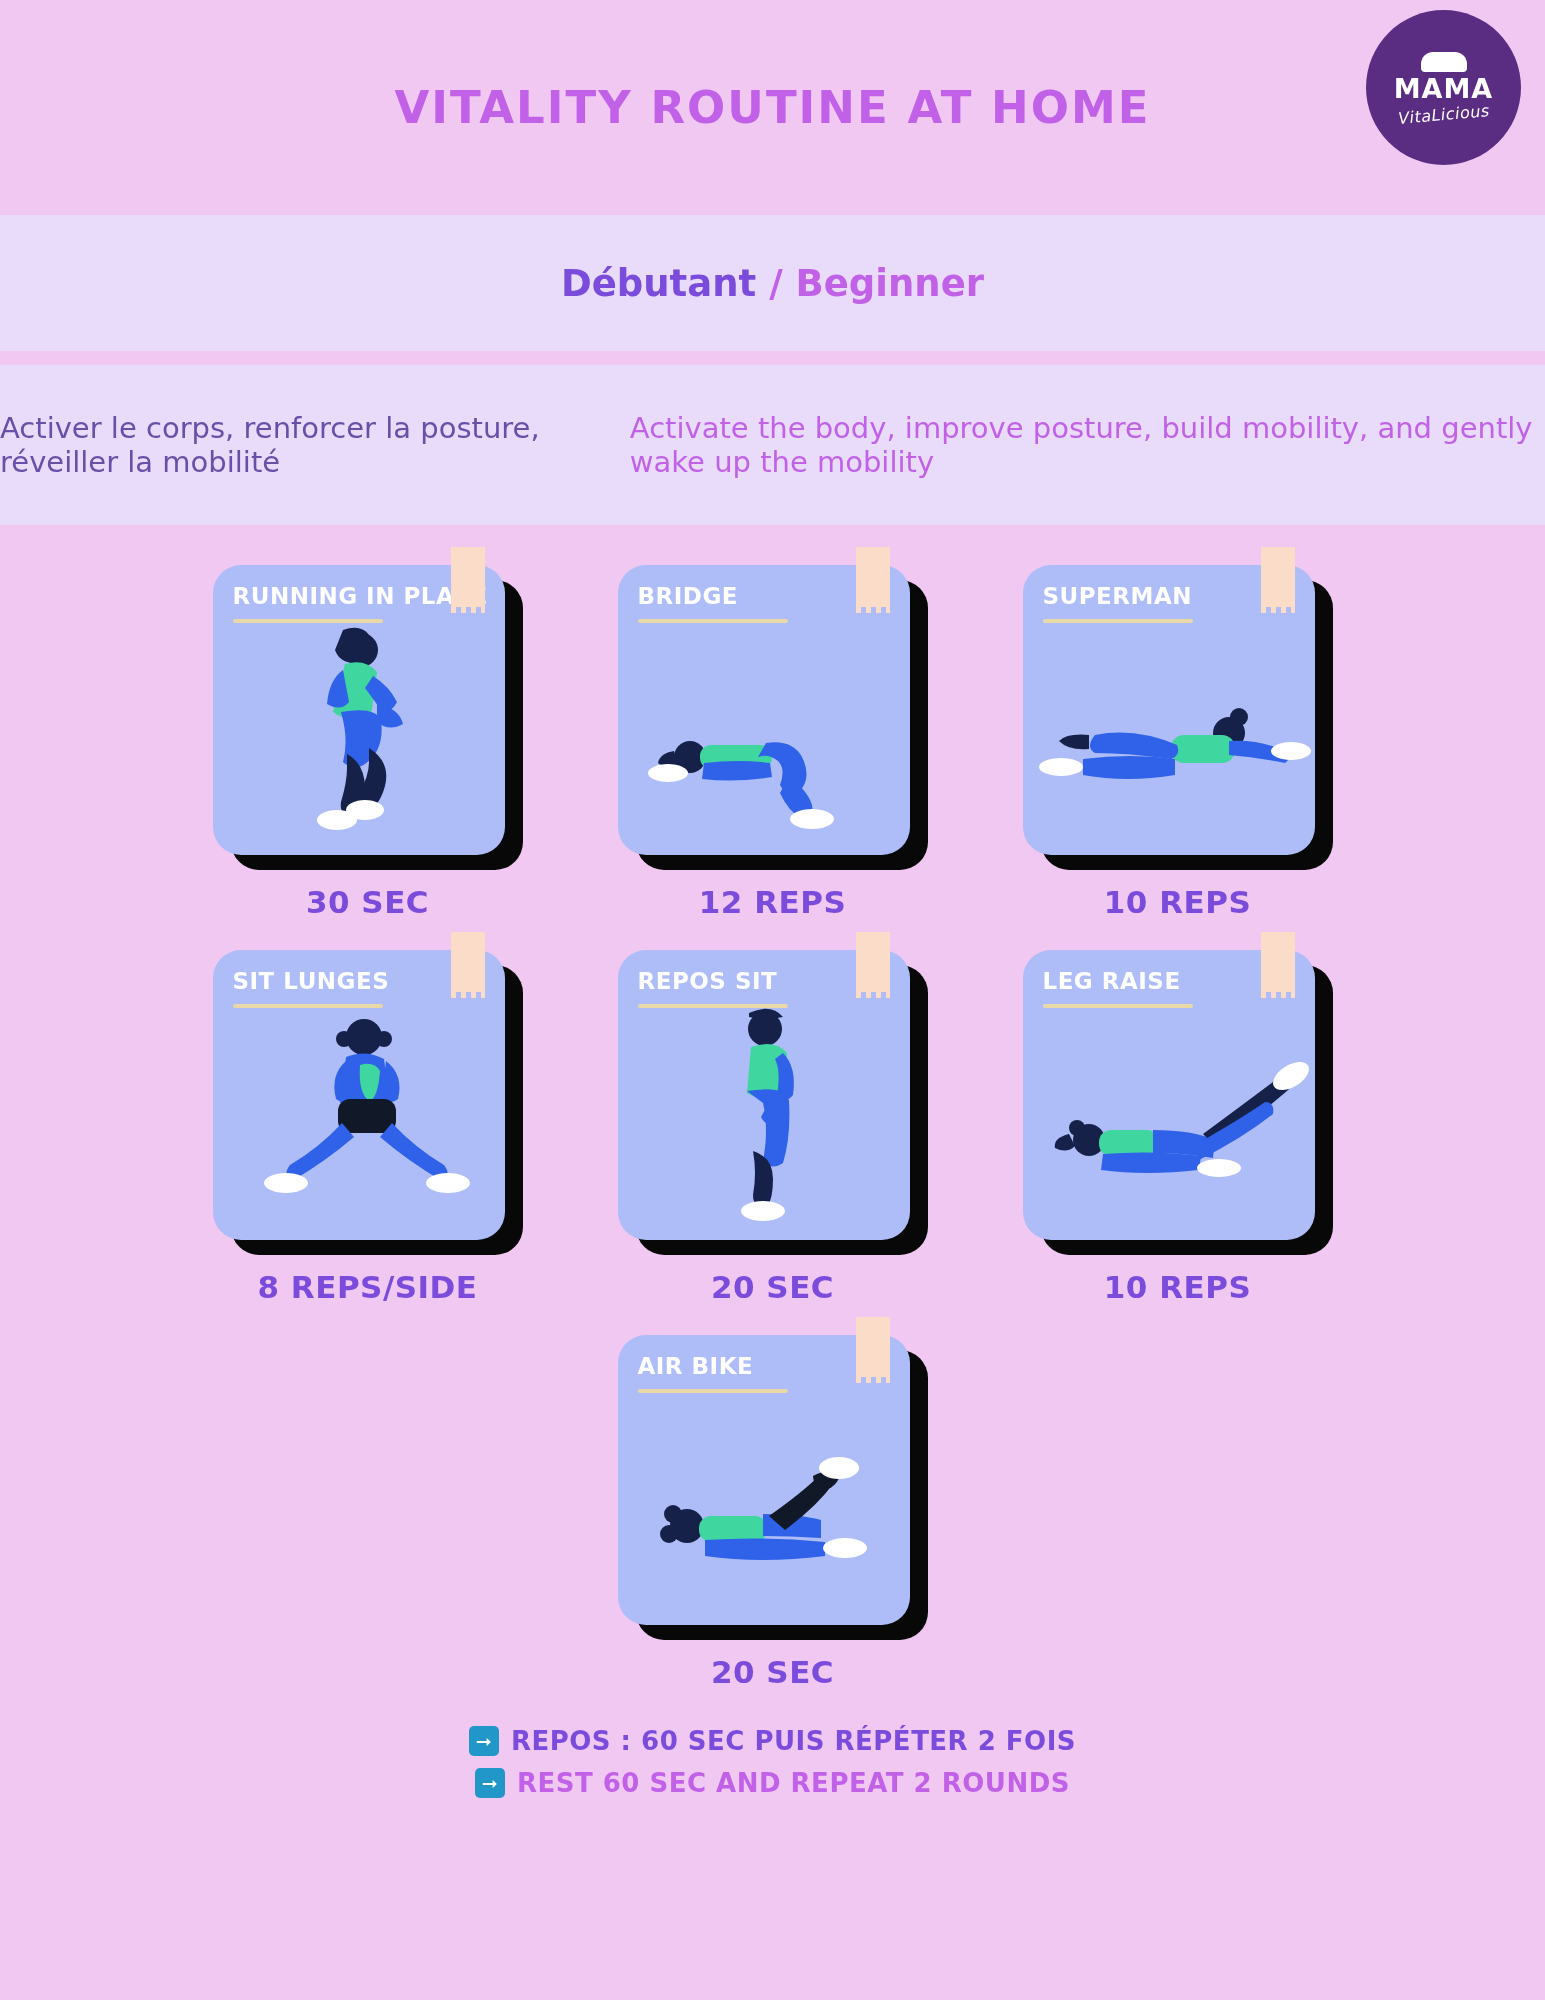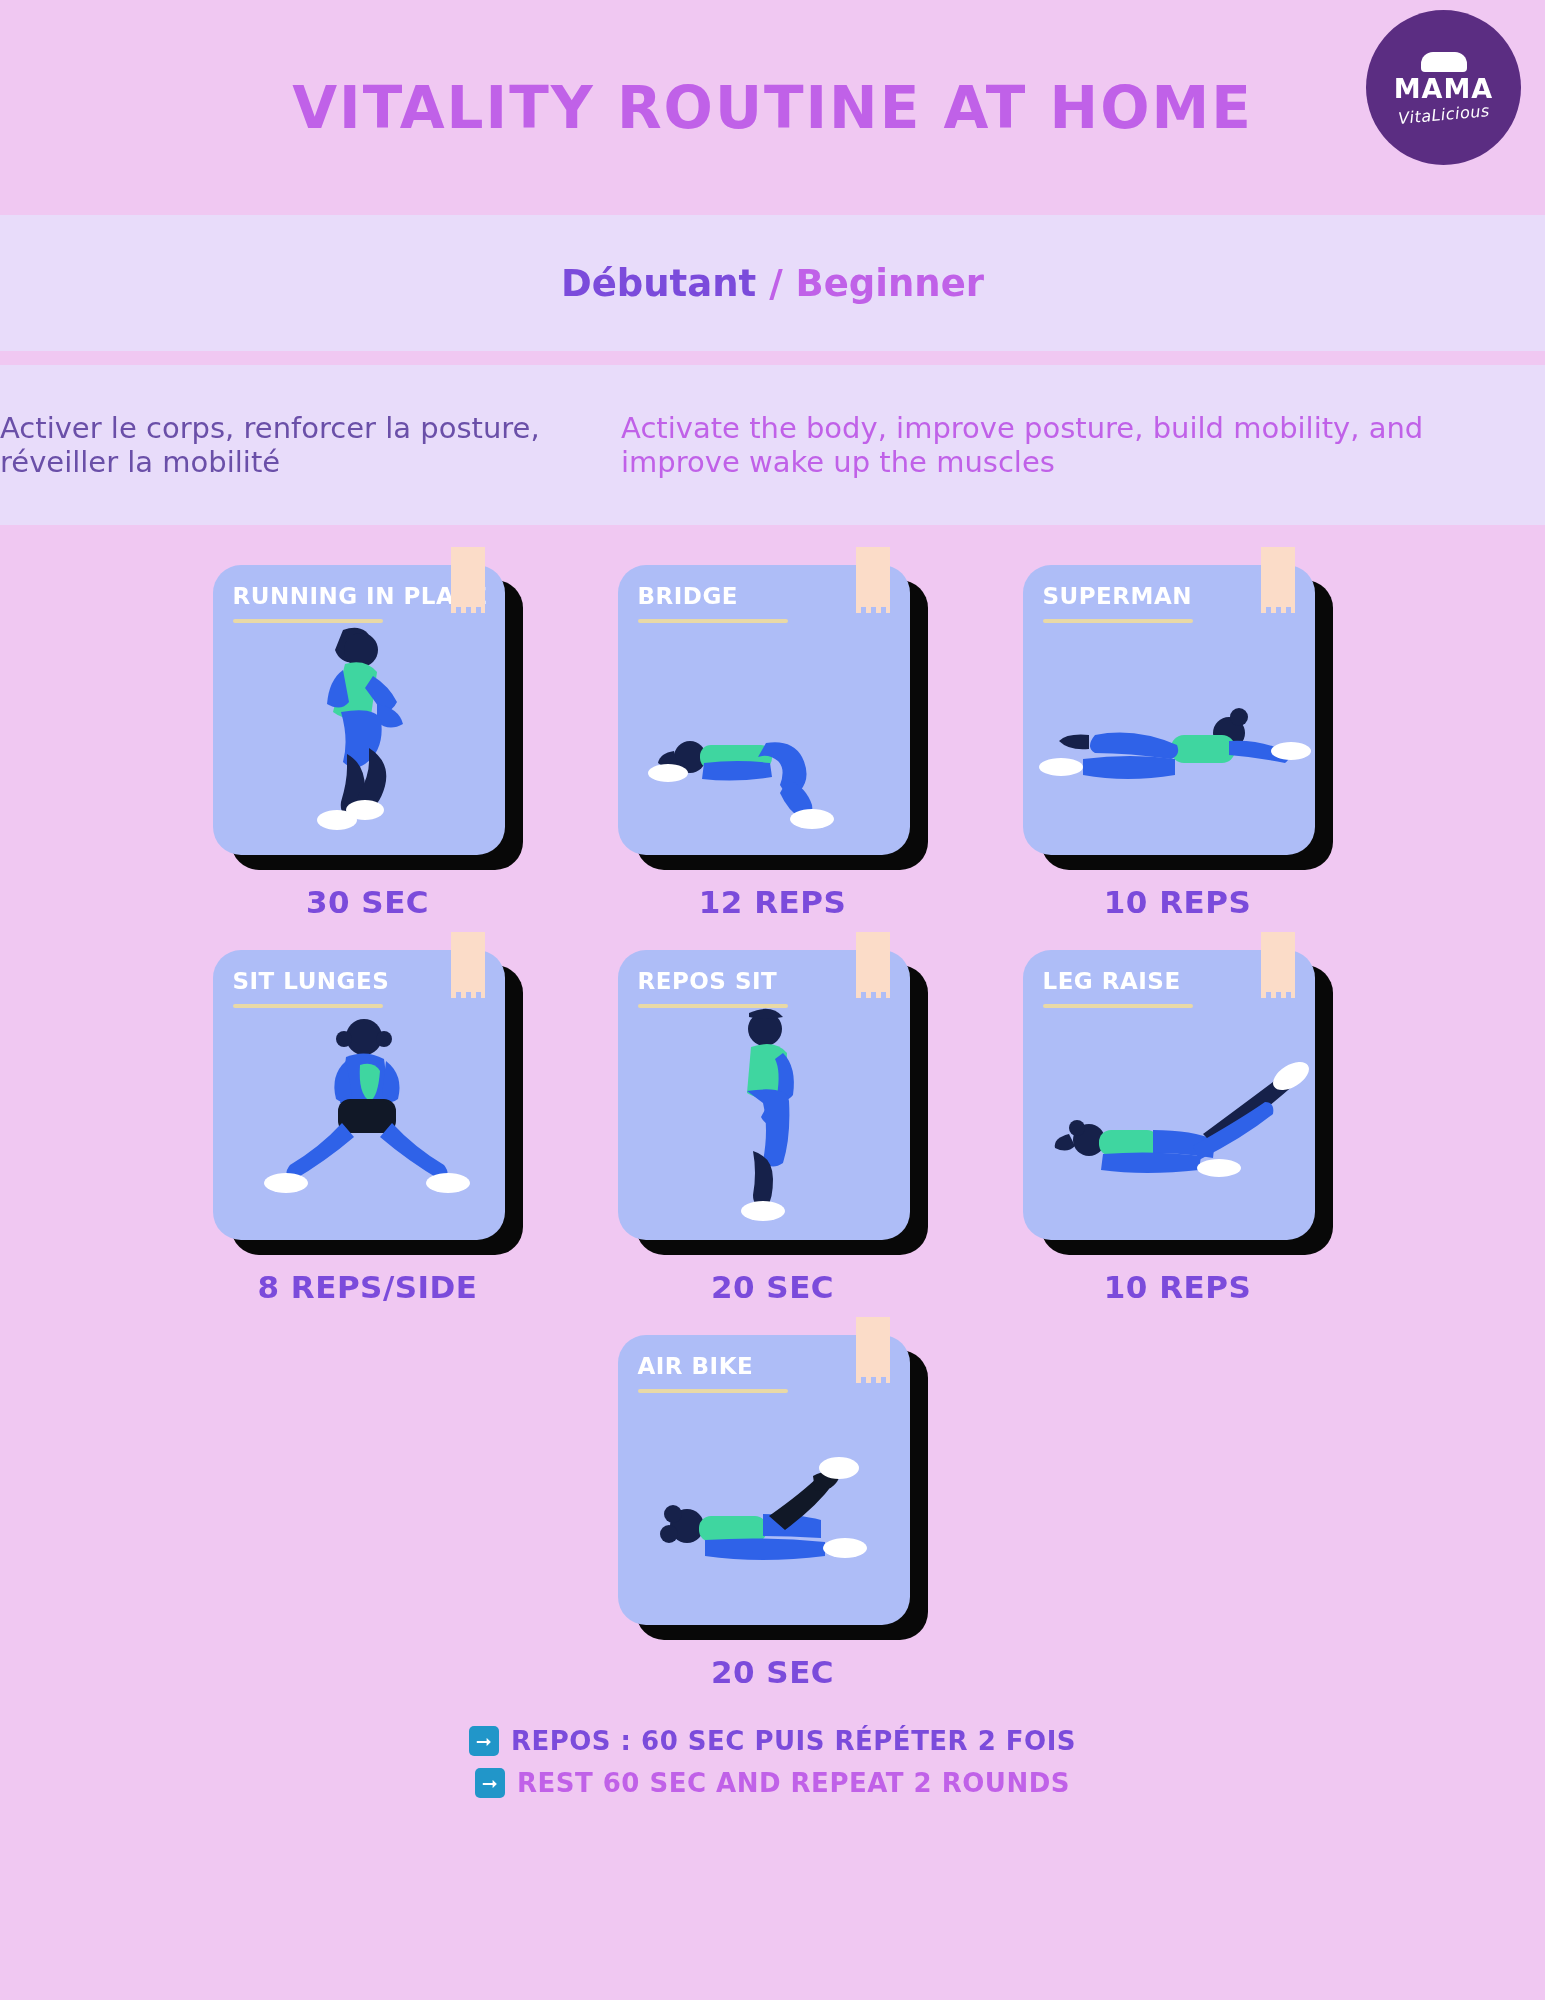--- a/index.html
+++ b/index.html
@@ -19,21 +19,21 @@
   .header {
     height: 215px;
     background: #f0c8f2;
     position: relative;
     display: flex;
     align-items: center;
     justify-content: center;
   }
   .header-title {
     font-family: "DejaVu Sans", sans-serif;
-    font-size: 58px;
+    font-size: 45px;
     font-weight: bold;
     letter-spacing: 2px;
     color: #c061e8;
     text-align: center;
     text-transform: uppercase;
   }
   .logo {
     position: absolute;
     right: 24px;
     top: 10px;
@@ -251,21 +251,21 @@
 <div class="level-band">
   <div class="level-text">
     <span>Débutant</span><span class="alt"> / </span><span class="alt">Beginner</span>
   </div>
 </div>
 
 <div class="band-gap"></div>
 
 <div class="goal-band">
   <div class="goal-fr">Activer le corps, renforcer la posture, réveiller la mobilité</div>
-  <div class="goal-en">Activate the body, improve posture, build mobility, and improve wake up the muscles</div>
+  <div class="goal-en">Activate the body, improve posture, build mobility, and gently wake up the mobility</div>
 </div>
 
 <div class="grid" id="grid">
     <div class="cell">
     <div class="card-wrap">
       <div class="card-shadow"></div>
       <div class="card">
         <div class="card-label">RUNNING IN PLACE</div>
         <div class="card-underline"></div>
         <svg class="figure" viewBox="0 0 292 290">

